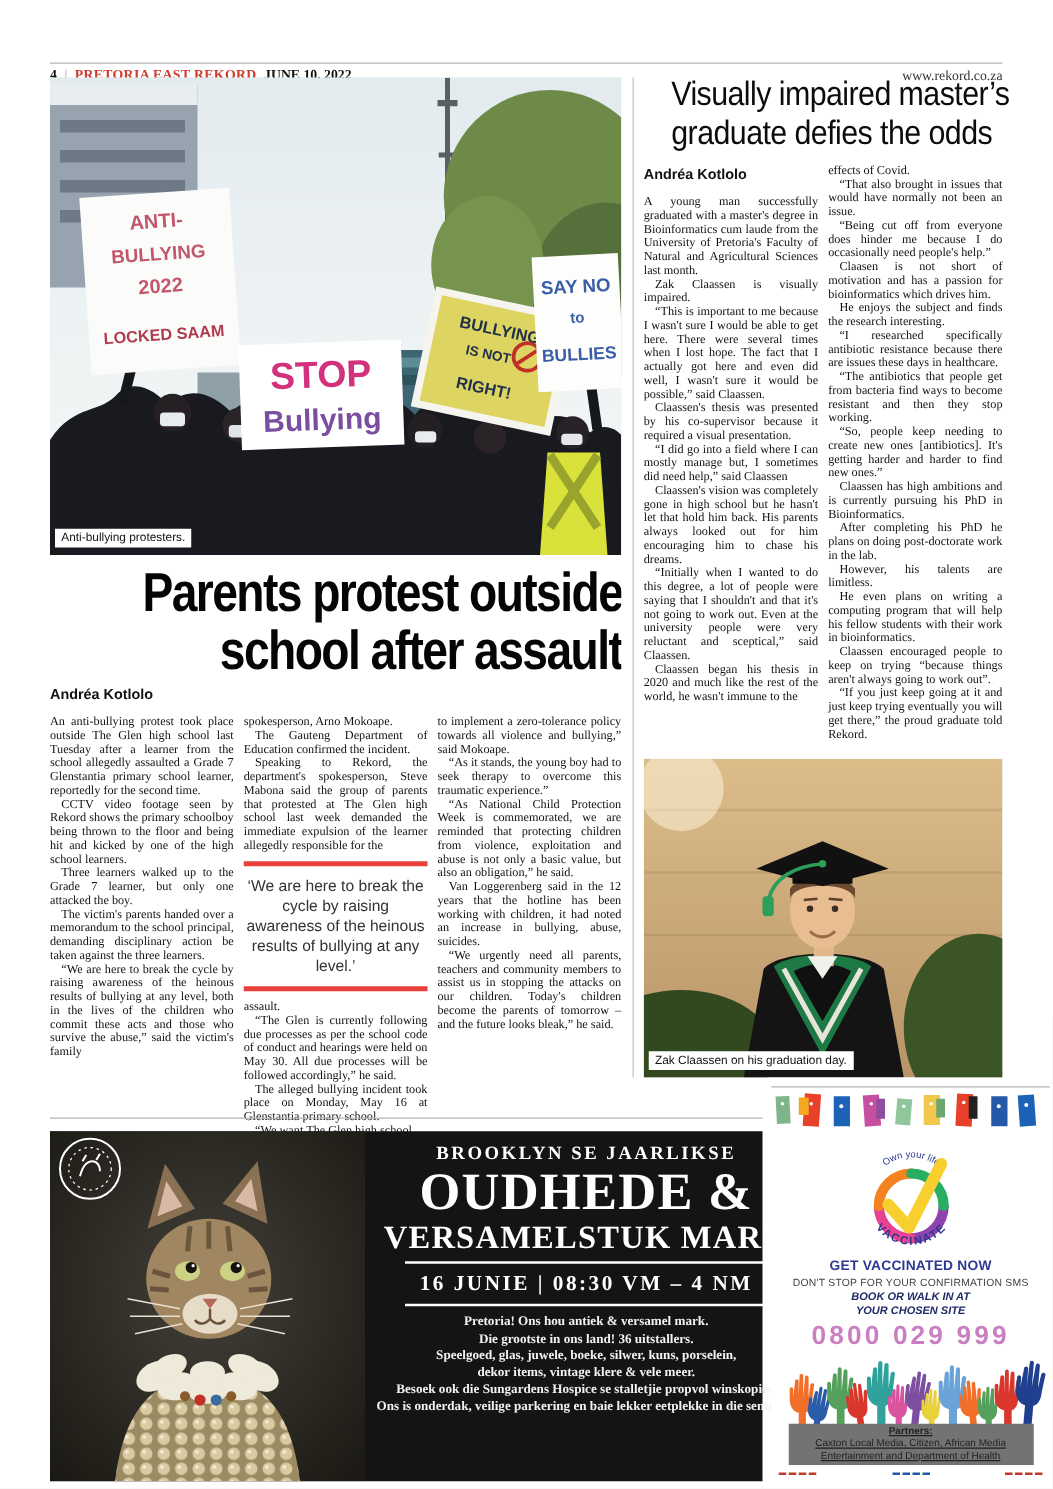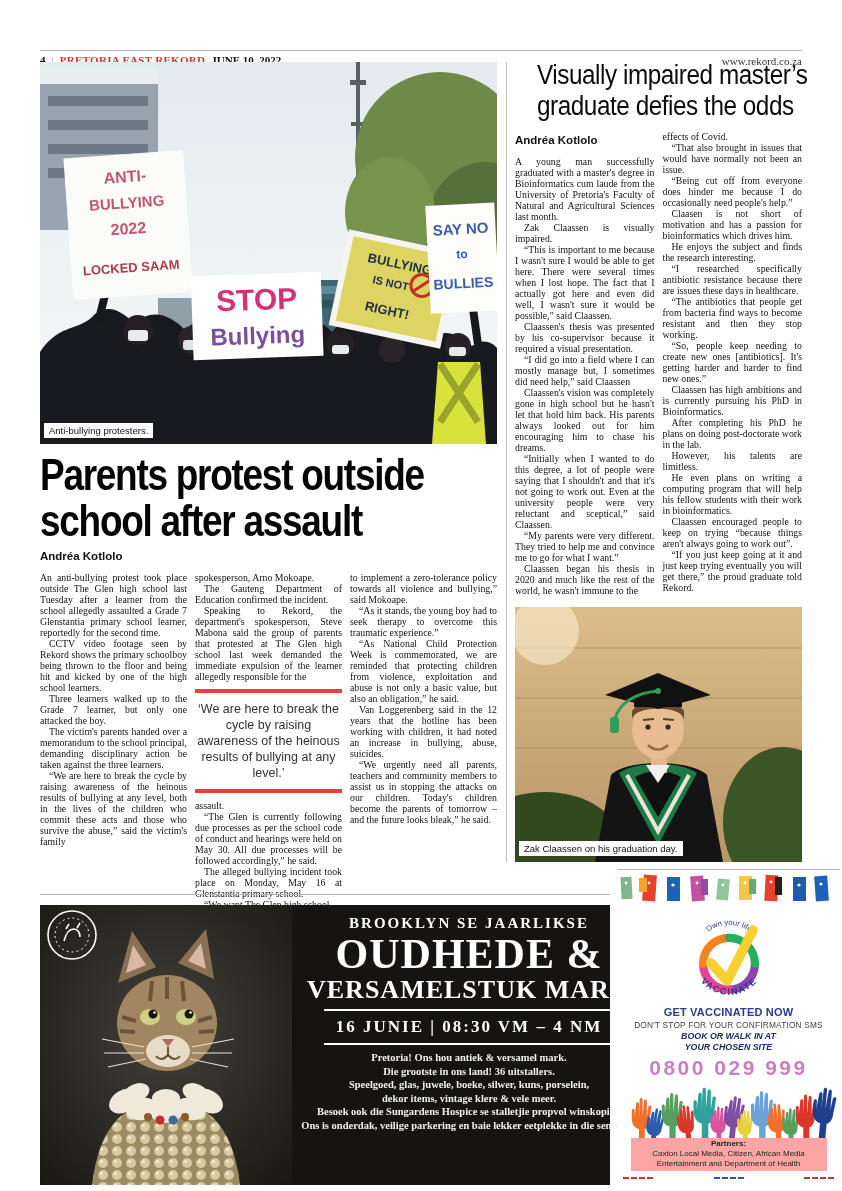--- a/index.html
+++ b/index.html
@@ -14,21 +14,21 @@
   .hdr .site { position:absolute; right:0; top:1px; font-weight:normal; color:#333; }
   .hdr-rule { position:absolute; left:40px; top:50px; width:762px; height:1px; background:#b5b5b5; }
 
   
   .photo { position:absolute; overflow:hidden; background:#dfe6ea; }
   .caption { position:absolute; left:4px; bottom:6px; background:#fff; color:#111;
              font-family:"Liberation Sans", sans-serif; font-size:9.5px; padding:2px 5px;margin-top:40px; }
 
   
   .lead-photo { left:40px; top:62px; width:457px; height:382px; }
-  .lead-head  { position:absolute; left:40px; top:452px; width:457px; overflow:hidden; }
+  .lead-head  { position:absolute; left:40px; top:452px; width:457px; overflow:hidden;text-align:right; }
   .lead-head .scale { transform:scaleX(.84); transform-origin:0 0; width:545px;
         font-family:"Liberation Sans", sans-serif; font-weight:bold; font-size:44px;
         line-height:46px; letter-spacing:-1.5px; color:#050505; }
   .byline { font-family:"Liberation Sans", sans-serif; font-size:11.5px; font-weight:bold; color:#111; }
   .lead-byline { position:absolute; left:40px; top:550px; }
   .cols { position:absolute; display:flex; gap:8px; }
   .lead-cols { left:40px; top:572px; width:457px; height:321px; }
   .col { width:147px; font-size:9.8px; line-height:11px; color:#111; text-align:justify; }
   .col p:not(:first-child) { text-indent:9px; }
   .feat-cols .col { width:140px; }
@@ -61,22 +61,22 @@
   .mk-date { font-size:17px; font-weight:bold; letter-spacing:2px; padding:1px 0; }
   .mk-body { margin-top:6px; font-size:10.5px; line-height:13.5px; font-weight:bold; color:#f2f2f2; }
 
   
   .vax-ad { position:absolute; left:617px; top:873px; width:223px; height:290px; background:#fff;
         font-family:"Liberation Sans", sans-serif; text-align:center; }
   .vax-head { font-size:11px; font-weight:bold; color:#2b3990; letter-spacing:.2px; margin-top:1px; }
   .vax-sub  { font-size:8.3px; color:#444; margin-top:2px; letter-spacing:.2px; }
   .vax-cta  { font-size:8.8px; font-weight:bold; font-style:italic; color:#1f2a66; line-height:10.5px; margin-top:1px; }
   .vax-phone{ font-size:21px; font-weight:bold; color:#c97fc2; letter-spacing:2.5px; margin-top:4px; }
-  .vax-partners { position:relative; z-index:2; width:196px; margin:-16px auto 0; background:#fca5a5; padding:1px 0 2px;
-        font-size:8px; line-height:10px; color:#222; }
+  .vax-partners { position:relative; z-index:2; width:196px; margin:-16px auto 0; background:#737373; padding:1px 0 2px;
+        font-size:8px; line-height:10px; color:#222;text-decoration:underline; }
   .vax-partners .lbl { font-weight:bold; }
   .crop-marks { margin-top:6px; height:3px; display:flex; justify-content:space-between; padding:0 6px; }
   .crop-marks span { display:inline-block; width:30px; border-top:2px dashed #c0392b; }
   .crop-marks span:nth-child(2) { border-color:#2458a8; }
 </style>
 </head>
 <body>
 
 <div class="page">
 
@@ -230,21 +230,20 @@
     <div class="col">
       <span class="byline feat-byline">Andréa Kotlolo</span>
       <div>
           <p>A young man successfully graduated with a master's degree in Bioinformatics cum laude from the University of Pretoria's Faculty of Natural and Agricultural Sciences last month.</p>
           <p>Zak Claassen is visually impaired.</p>
           <p>“This is important to me because I wasn't sure I would be able to get here. There were several times when I lost hope. The fact that I actually got here and even did well, I wasn't sure it would be possible,” said Claassen.</p>
           <p>Claassen's thesis was presented by his co-supervisor because it required a visual presentation.</p>
           <p>“I did go into a field where I can mostly manage but, I sometimes did need help,” said Claassen</p>
           <p>Claassen's vision was completely gone in high school but he hasn't let that hold him back. His parents always looked out for him encouraging him to chase his dreams.</p>
           <p>“Initially when I wanted to do this degree, a lot of people were saying that I shouldn't and that it's not going to work out. Even at the university people were very reluctant and sceptical,” said Claassen.</p>
-          <p>“My parents were very different. They tried to help me and convince me to go for what I want.”</p>
           <p>Claassen began his thesis in 2020 and much like the rest of the world, he wasn't immune to the</p>
         </div>
     </div>
     <div class="col">
         <p>effects of Covid.</p>
         <p>“That also brought in issues that would have normally not been an issue.</p>
         <p>“Being cut off from everyone does hinder me because I do occasionally need people's help.”</p>
         <p>Claasen is not short of motivation and has a passion for bioinformatics which drives him.</p>
         <p>He enjoys the subject and finds the research interesting.</p>
         <p>“I researched specifically antibiotic resistance because there are issues these days in healthcare.</p>

